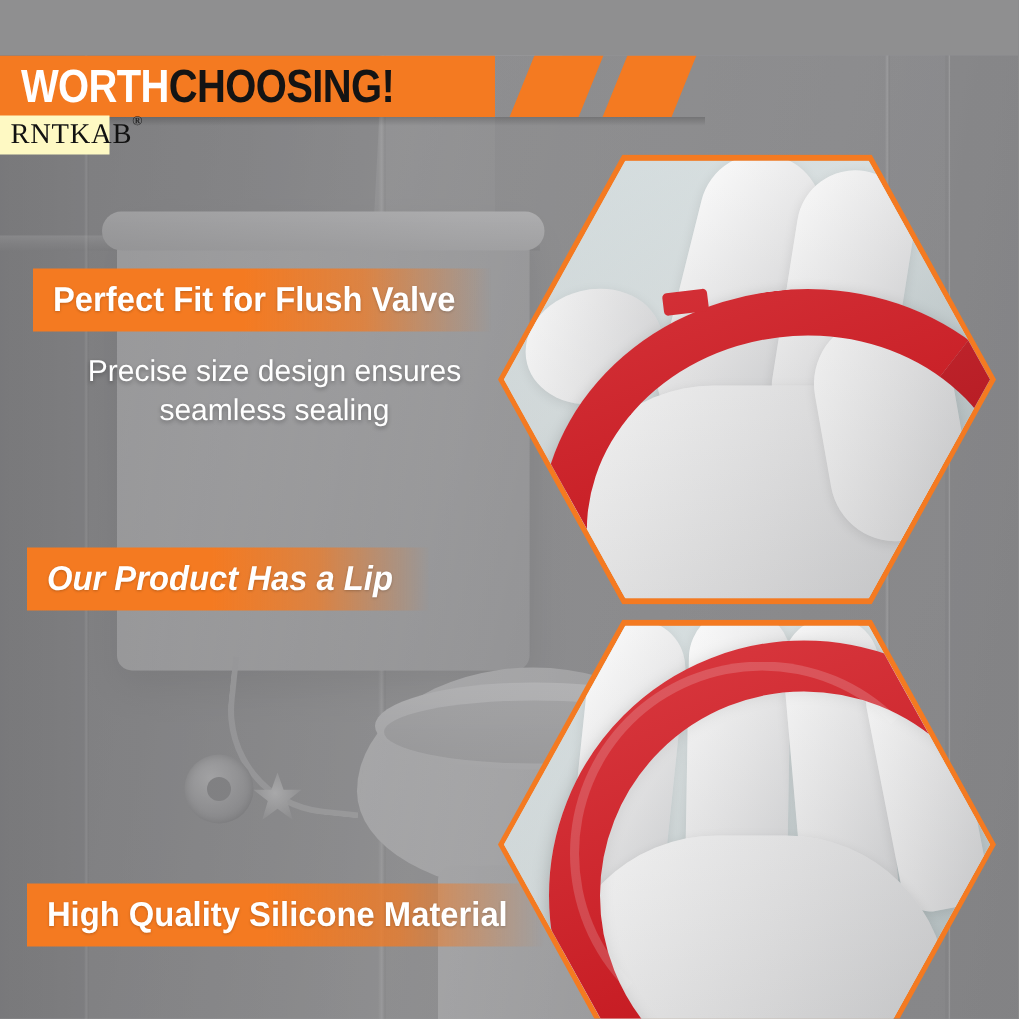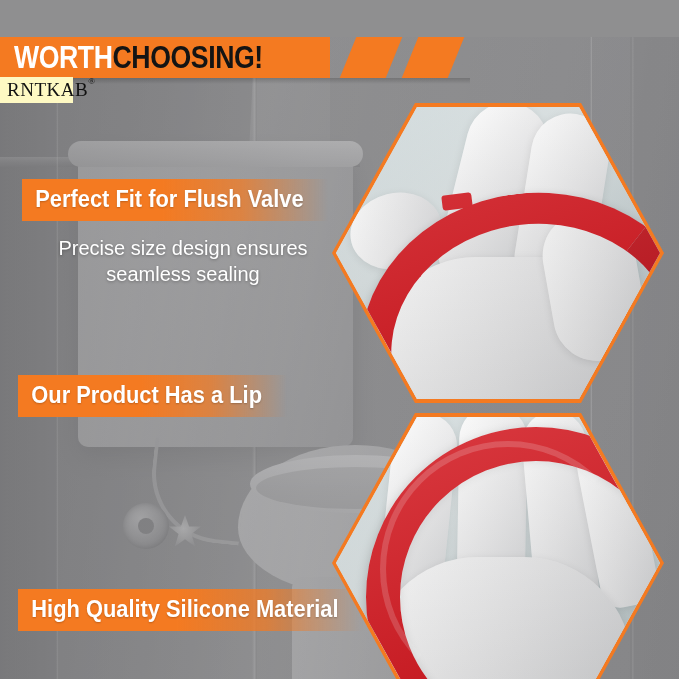--- a/index.html
+++ b/index.html
@@ -90,21 +90,21 @@
   .feature{position:absolute;left:18px;}
   .f-head{display:inline-block;padding:7px 26px 8px 14px;
     background:linear-gradient(90deg,#F47A21 0%,#F47A21 46%,rgba(244,122,33,.72) 72%,rgba(244,122,33,0) 100%);
     color:#ffffff;font-weight:bold;font-size:23px;white-space:nowrap;
     transform:scaleX(.95);transform-origin:left center;
     text-shadow:0 1px 2px rgba(0,0,0,.22);}
   .f-body{margin-top:14px;color:#ffffff;font-size:20px;line-height:1.30;
     max-width:330px;text-shadow:0 1px 3px rgba(0,0,0,.30);}
 
   .f1{top:142px;text-align:center;}
-  .f2{top:338px;}
+  .f2{top:328px;font-style:italic;}
   .f3{top:552px;}
 
   
   .hex{position:absolute;
     clip-path:polygon(25% 0%,75% 0%,100% 50%,75% 100%,25% 100%,0% 50%);}
   .hex-border{background:#F47A21;}
   .hex-inner{position:absolute;inset:4px;
     clip-path:polygon(25% 0%,75% 0%,100% 50%,75% 100%,25% 100%,0% 50%);
     overflow:hidden;background:#cfd7d8;}
   .hexA{left:332px;top:66px;width:332px;height:300px;}

